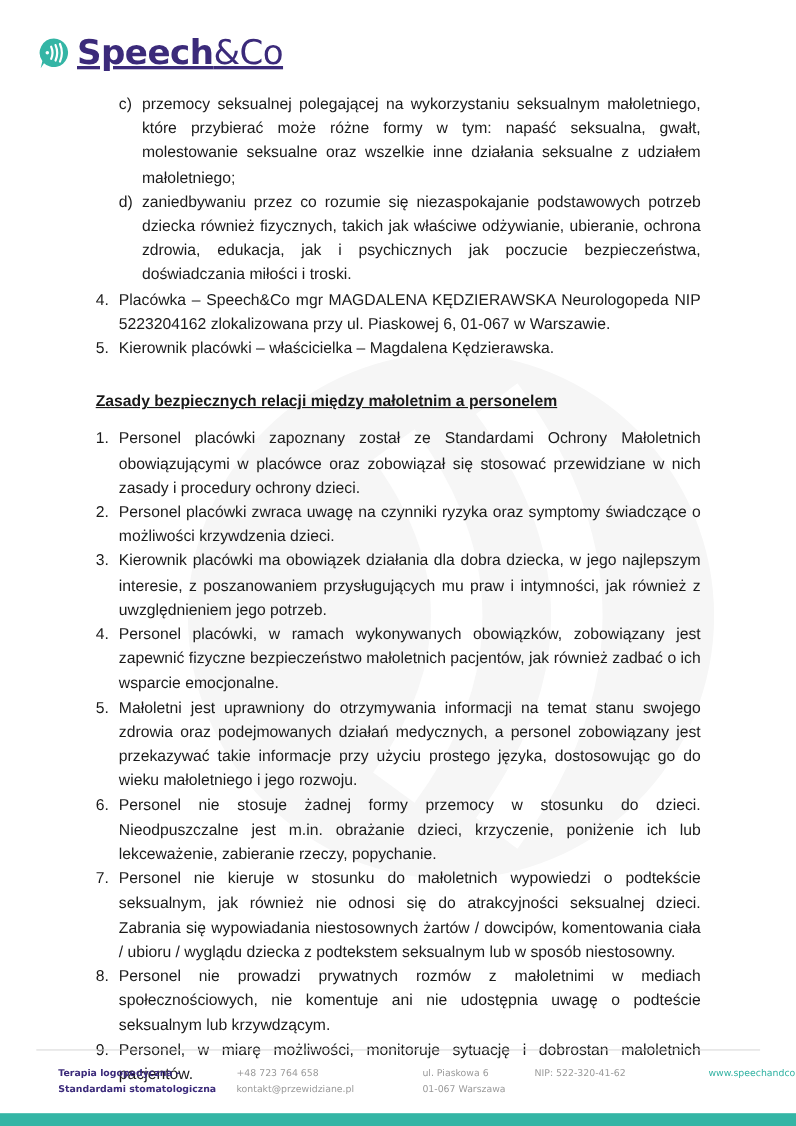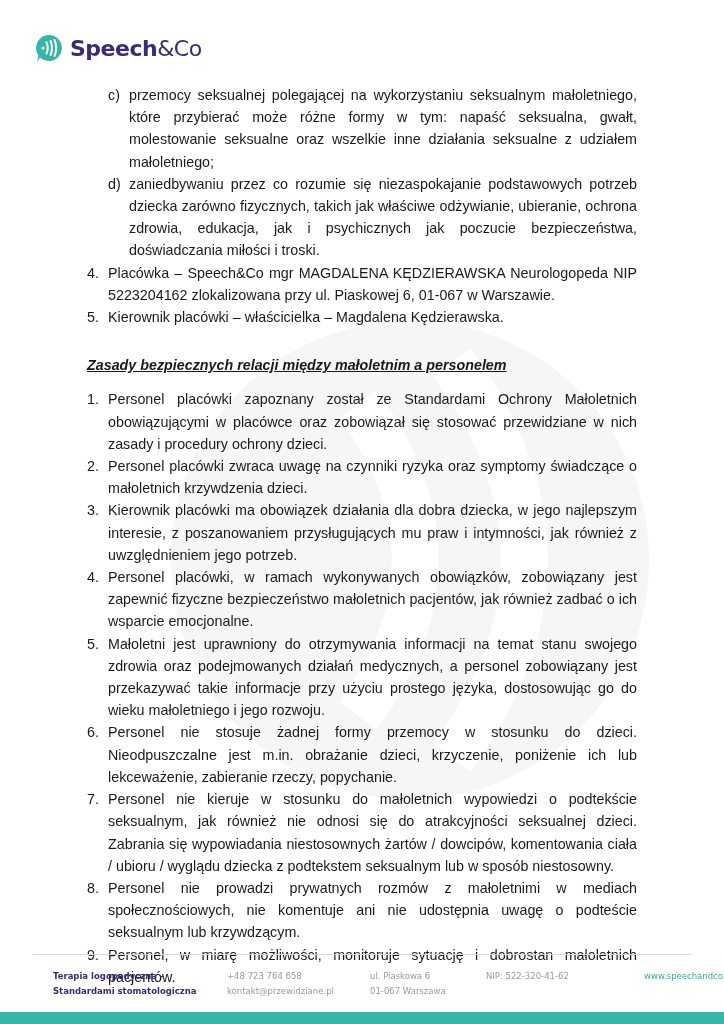--- a/index.html
+++ b/index.html
@@ -6,31 +6,31 @@
   body {
     width: 724px; height: 1024px; position: relative; overflow: hidden;
     background: #ffffff; font-family: "Liberation Sans", sans-serif; color: #1a1a1a;
   }
   .watermark {
     position: absolute; left: 150px; top: 300px; width: 520px; height: 520px;
     pointer-events: none;
   }
   .header { position: absolute; left: 34px; top: 30px; height: 36px; display: flex; align-items: center; }
   .logo-mark { width: 30px; height: 30px; margin-right: 6px; }
-  .logo-text { font-family: "DejaVu Sans", sans-serif; font-weight: bold; font-size: 22px; color: #3b2a7a; letter-spacing: -0.5px; }
+  .logo-text { font-family: "DejaVu Sans", sans-serif; font-weight: bold; font-size: 31px; color: #3b2a7a; letter-spacing: -0.5px; text-decoration: underline; }
   .logo-text .co { font-weight: normal; }
 
   .content { position: absolute; left: 87px; top: 84px; width: 550px; font-size: 14.3px; line-height: 22.2px; }
   .item { display: flex; }
   .item .num { width: 21px; flex: 0 0 21px; }
   .item .sub-num { width: 21px; flex: 0 0 21px; }
   .item .txt { flex: 1; text-align: justify; }
   .sub { padding-left: 21px; }
   b { font-weight: normal; }
-  .section-title { font-weight: bold; text-decoration: underline; margin-top: 26px; margin-bottom: 12px; font-style: italic; }
+  .section-title { font-weight: bold; text-decoration: underline; margin-top: 26px; margin-bottom: 12px; }
 
   .footer-line { position: absolute; left: 33px; right: 33px; top: 954px; height: 1px; background: #d9d9d9; }
   .footer { position: absolute; left: 33px; top: 969px; width: 660px; font-size: 8.5px; line-height: 15px; color: #9a9a9a; font-family: "DejaVu Sans", sans-serif; }
   .footer .col { position: absolute; top: 0; white-space: nowrap; margin-left: 20px; }
   .footer .brand { color: #3b2a7a; font-weight: bold; }
   .footer .web { color: #2fb1a1; }
   .bottom-bar { position: absolute; left: 0; right: 0; bottom: 0; height: 12px; background: #34b5a5; }
 </style>
 </head>
 <body>
@@ -53,21 +53,21 @@
 </div>
 
 <div class="content">
   <div class="sub">
     <div class="item">
       <span class="sub-num">c)</span>
       <span class="txt"><b>przemocy seksualnej</b><span> polegającej na wykorzystaniu seksualnym małoletniego, które przybierać może różne formy w tym: napaść seksualna, gwałt, molestowanie seksualne oraz wszelkie inne działania seksualne z udziałem małoletniego;</span></span>
     </div>
     <div class="item">
       <span class="sub-num">d)</span>
-      <span class="txt"><b>zaniedbywaniu</b><span> przez co rozumie się niezaspokajanie podstawowych potrzeb dziecka zarówno fizycznych, takich jak właściwe odżywianie, ubieranie, ochrona zdrowia, edukacja, jak i psychicznych jak poczucie bezpieczeństwa, doświadczania miłości i troski.</span></span>
+      <span class="txt"><b>zaniedbywaniu</b><span> przez co rozumie się niezaspokajanie podstawowych potrzeb dziecka również fizycznych, takich jak właściwe odżywianie, ubieranie, ochrona zdrowia, edukacja, jak i psychicznych jak poczucie bezpieczeństwa, doświadczania miłości i troski.</span></span>
     </div>
   </div>
 
   <div>
     <div class="item">
       <span class="num">4.</span>
       <span class="txt"><b>Placówka –</b><span> Speech&amp;Co mgr MAGDALENA KĘDZIERAWSKA Neurologopeda NIP 5223204162 zlokalizowana przy ul. Piaskowej 6, 01-067 w Warszawie.</span></span>
     </div>
     <div class="item">
       <span class="num">5.</span>
@@ -77,21 +77,21 @@
 
   <div class="section-title">Zasady bezpiecznych relacji między małoletnim a personelem</div>
 
   <div>
     <div class="item">
         <span class="num">1.</span>
         <span class="txt">Personel placówki zapoznany został ze Standardami Ochrony Małoletnich obowiązującymi w placówce oraz zobowiązał się stosować przewidziane w nich zasady i procedury ochrony dzieci.</span>
       </div>
     <div class="item">
         <span class="num">2.</span>
-        <span class="txt">Personel placówki zwraca uwagę na czynniki ryzyka oraz symptomy świadczące o małoletnich krzywdzenia dzieci.</span>
+        <span class="txt">Personel placówki zwraca uwagę na czynniki ryzyka oraz symptomy świadczące o możliwości krzywdzenia dzieci.</span>
       </div>
     <div class="item">
         <span class="num">3.</span>
         <span class="txt">Kierownik placówki ma obowiązek działania dla dobra dziecka, w jego najlepszym interesie, z poszanowaniem przysługujących mu praw i intymności, jak również z uwzględnieniem jego potrzeb.</span>
       </div>
     <div class="item">
         <span class="num">4.</span>
         <span class="txt">Personel placówki, w ramach wykonywanych obowiązków, zobowiązany jest zapewnić fizyczne bezpieczeństwo małoletnich pacjentów, jak również zadbać o ich wsparcie emocjonalne.</span>
       </div>
     <div class="item">
@@ -116,25 +116,25 @@
       </div>
   </div>
 </div>
 
 <div class="footer-line"></div>
 <div class="footer">
   <div class="col brand" style="left:0;">
     <div>Terapia logopedyczna -</div>
     <div>Standardami stomatologiczna</div>
   </div>
-  <div class="col" style="left:174px;">
+  <div class="col" style="left:162px;">
     <div>+48 723 764 658</div>
     <div>kontakt@przewidziane.pl</div>
   </div>
-  <div class="col" style="left:317px;">
+  <div class="col" style="left:331px;">
     <div>ul. Piaskowa 6</div>
     <div>01-067 Warszawa</div>
   </div>
   <div class="col" style="left:433px;">
     <div>NIP: 522-320-41-62</div>
   </div>
   <div class="col web" style="left:591px;">
     <div>www.speechandco.pl</div>
   </div>
 </div>

